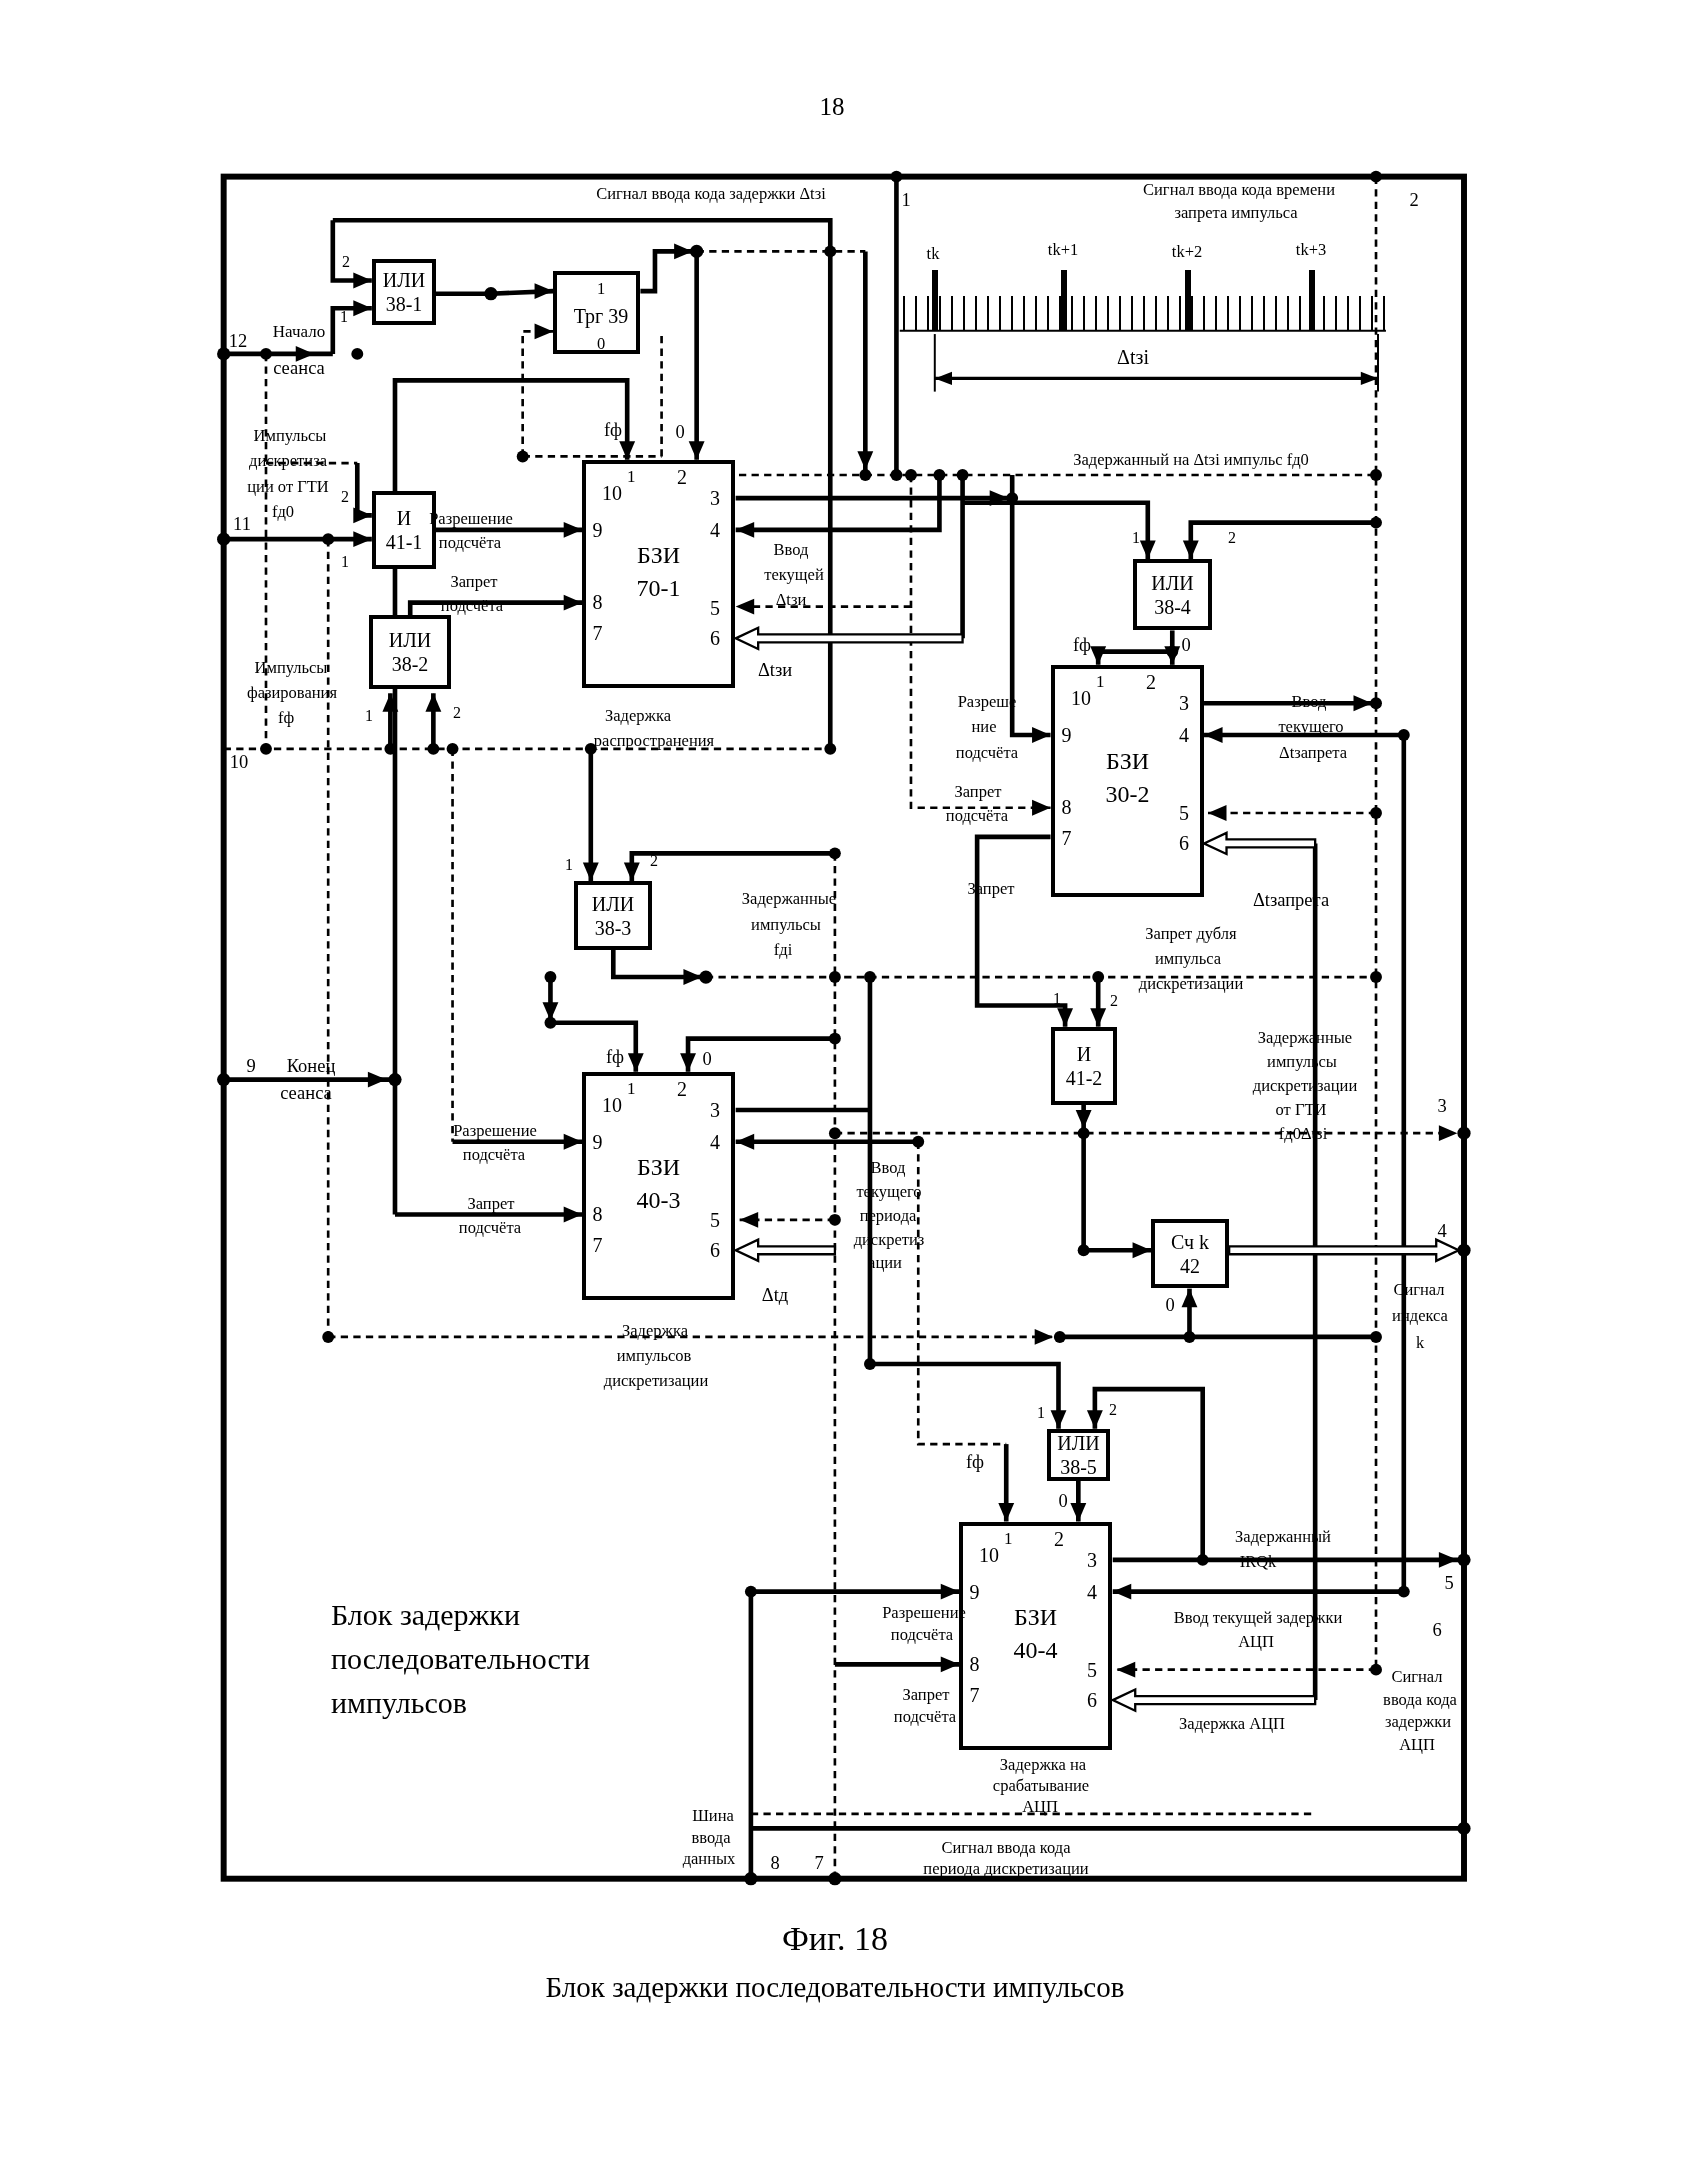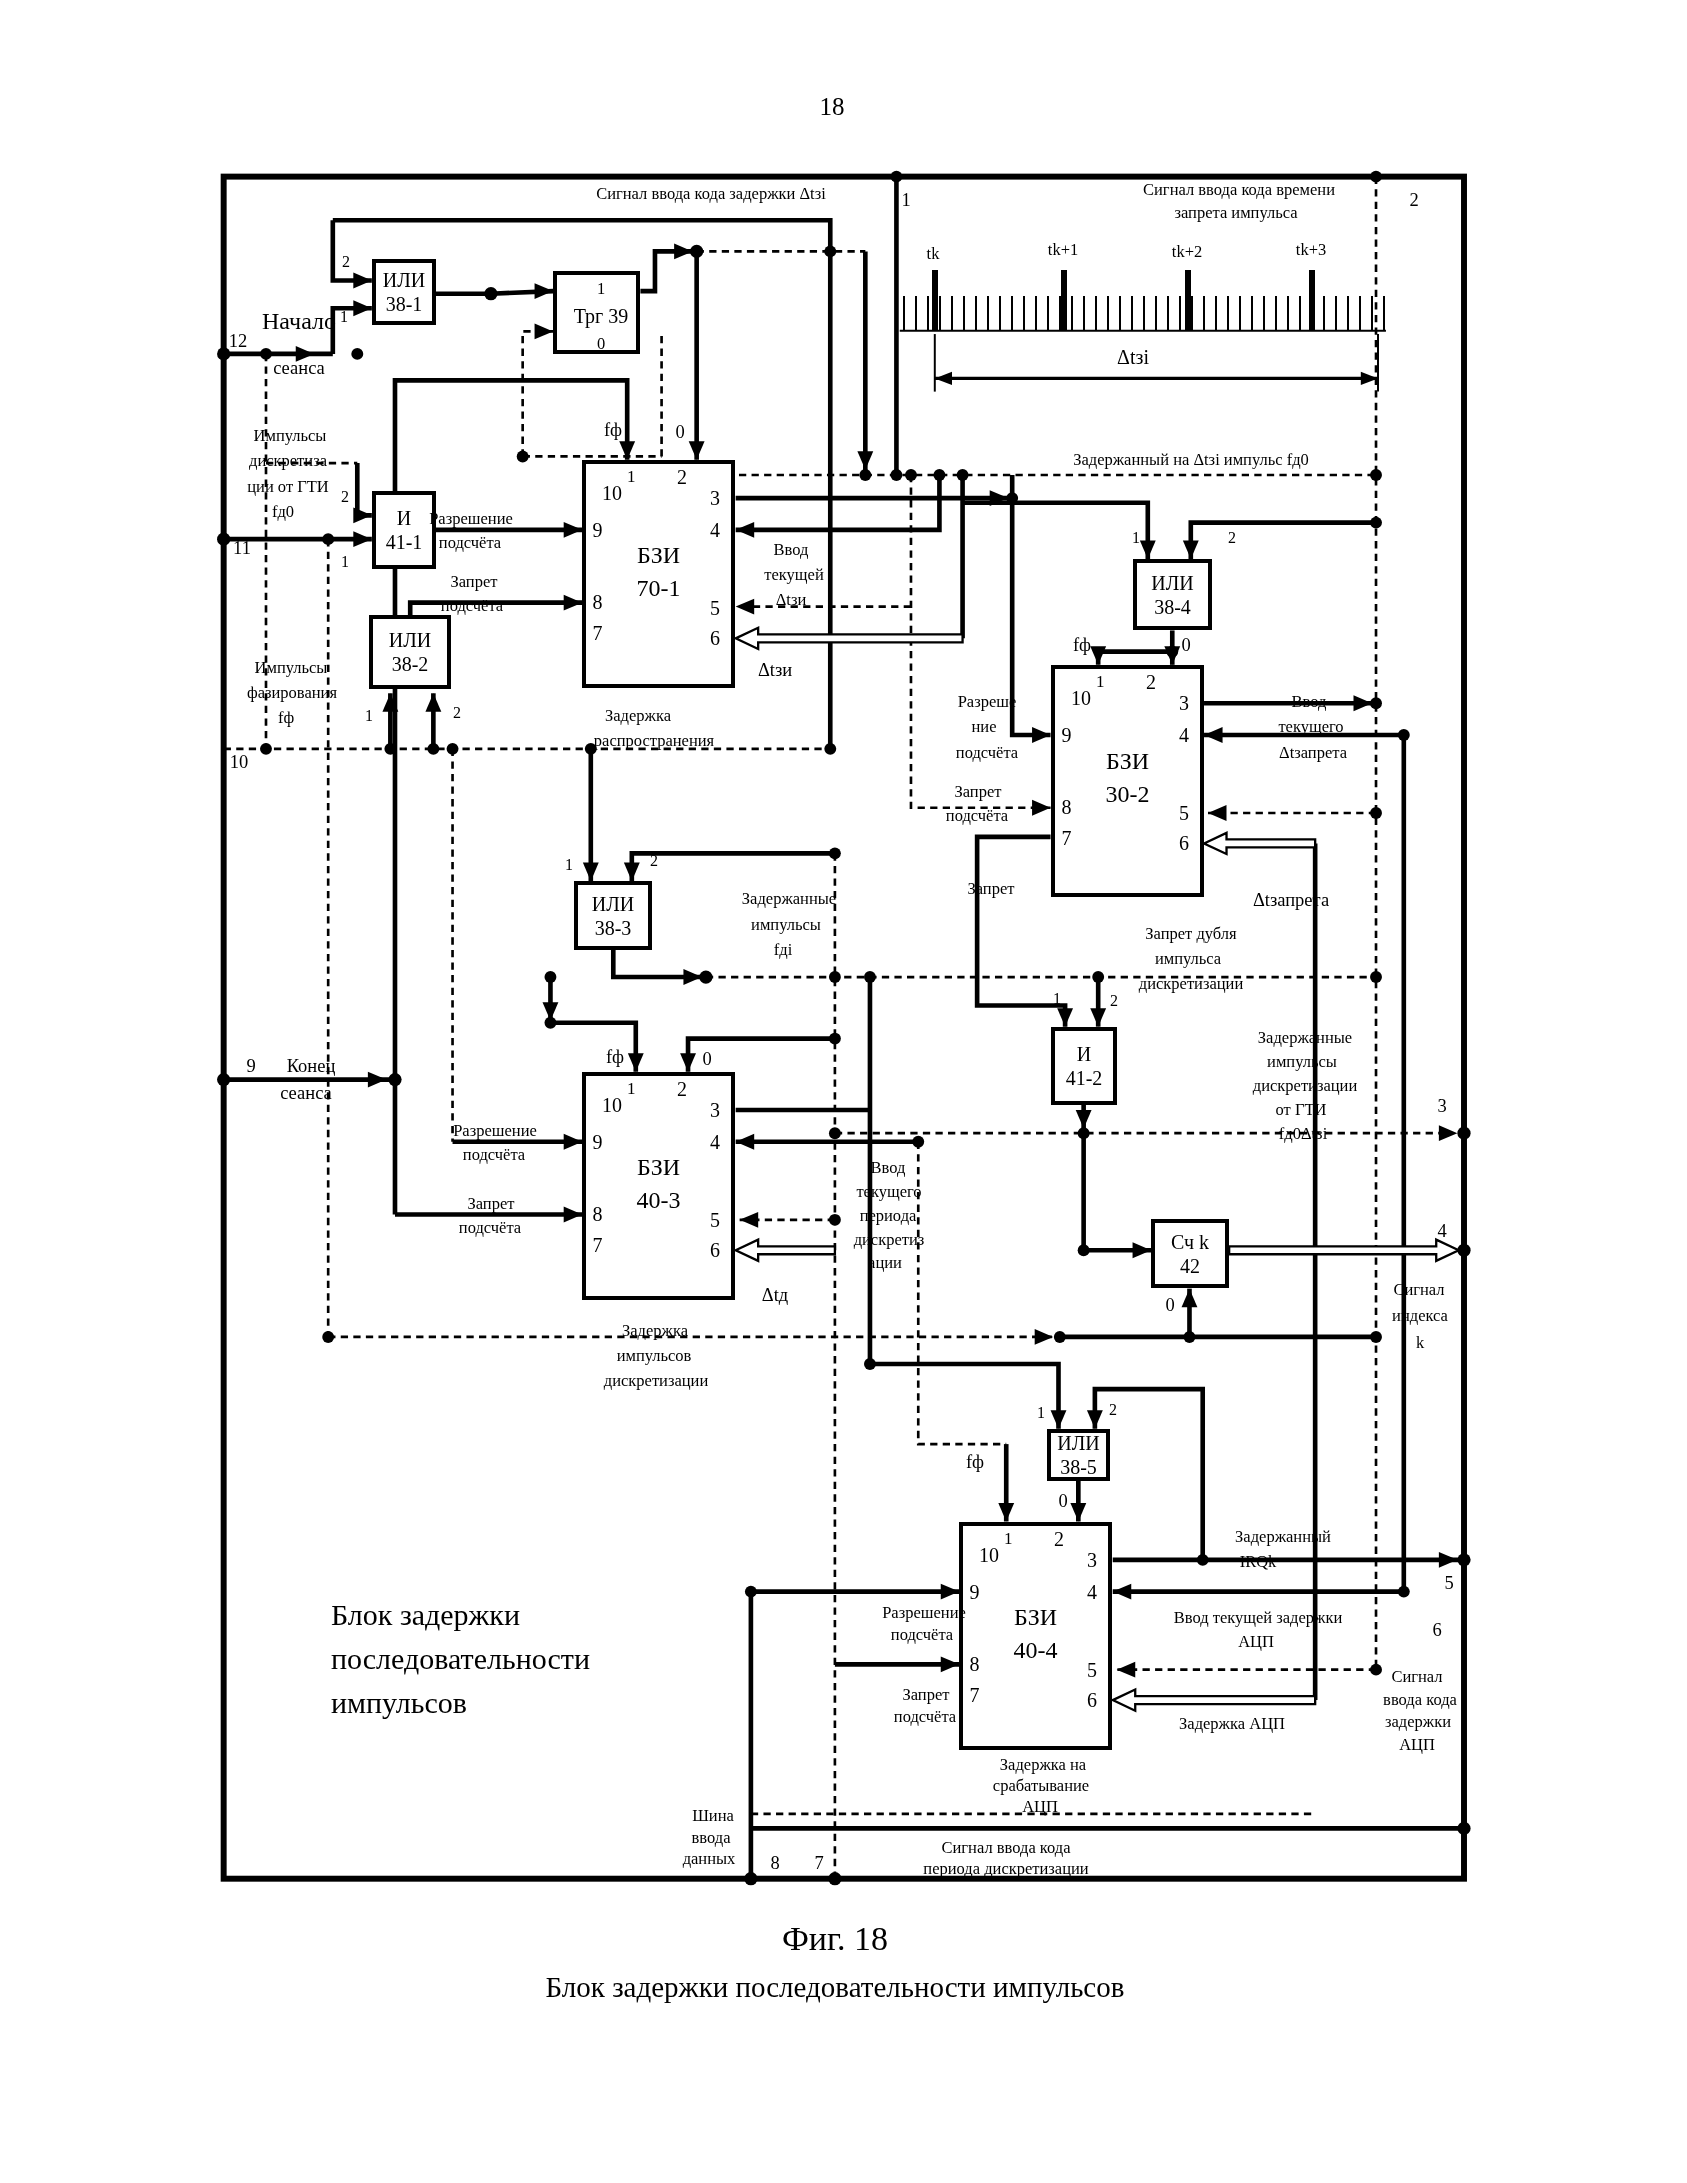--- a/index.html
+++ b/index.html
@@ -378,28 +378,28 @@
 <div class="lb" style="left:933px;top:253px">tk</div>
 <div class="lb" style="left:1063px;top:249px">tk+1</div>
 <div class="lb" style="left:1187px;top:251px">tk+2</div>
 <div class="lb" style="left:1311px;top:249px">tk+3</div>
 <div class="lb" style="left:1133px;top:357px;font-size:20px">Δtзi</div>
 
 <div class="lb sm" style="left:346px;top:261px">2</div>
 <div class="lb sm" style="left:344px;top:316px">1</div>
 
 <div class="lb pt" style="left:238px;top:341px">12</div>
-<div class="lb" style="left:299px;top:321px;font-size:24px">Начало</div>
+<div class="lb" style="left:299px;top:331px;font-size:17px">Начало</div>
 <div class="lb" style="left:299px;top:368px;font-size:18.5px">сеанса</div>
 
 <div class="lb" style="left:290px;top:435px">Импульсы</div>
 <div class="lb" style="left:288px;top:460px">дискретиза</div>
 <div class="lb" style="left:288px;top:486px">ции от ГТИ</div>
 <div class="lb" style="left:283px;top:511px">fд0</div>
-<div class="lb pt" style="left:242px;top:548px">11</div>
+<div class="lb pt" style="left:242px;top:524px">11</div>
 
 <div class="lb sm" style="left:345px;top:496px">2</div>
 <div class="lb sm" style="left:345px;top:561px">1</div>
 
 <div class="lb" style="left:471px;top:518px">Разрешение</div>
 <div class="lb" style="left:470px;top:542px">подсчёта</div>
 <div class="lb" style="left:474px;top:581px">Запрет</div>
 <div class="lb" style="left:472px;top:605px">подсчёта</div>
 
 <div class="lb sm" style="left:369px;top:715px">1</div>

